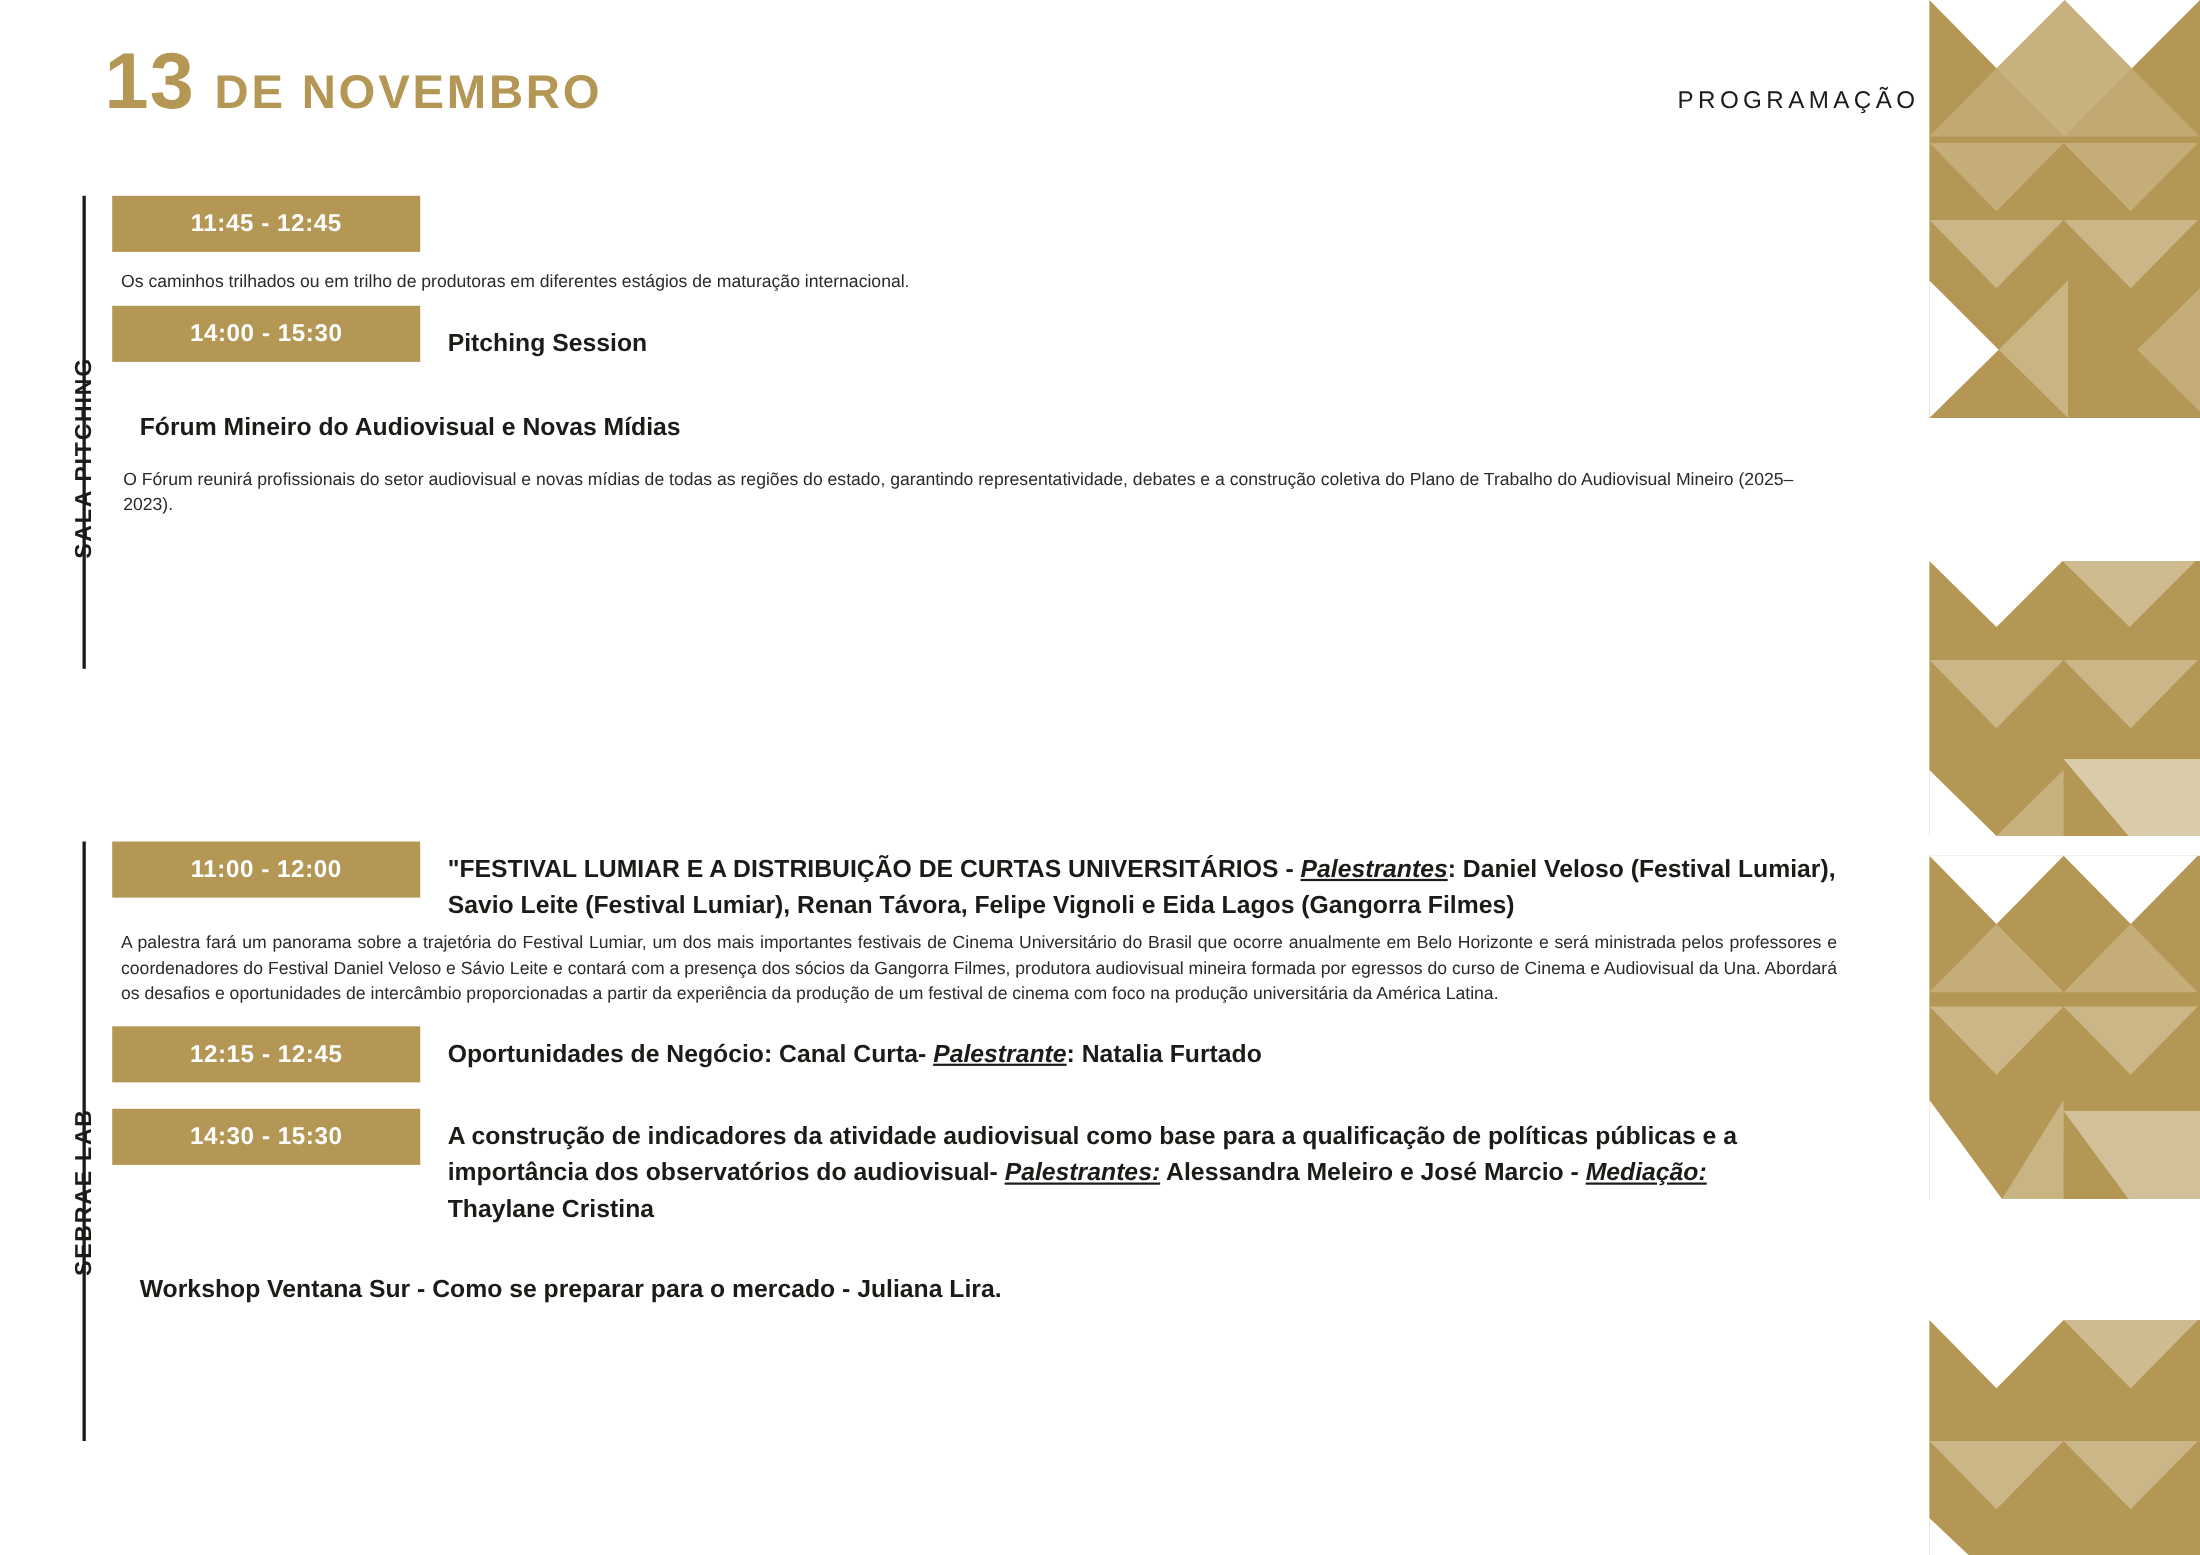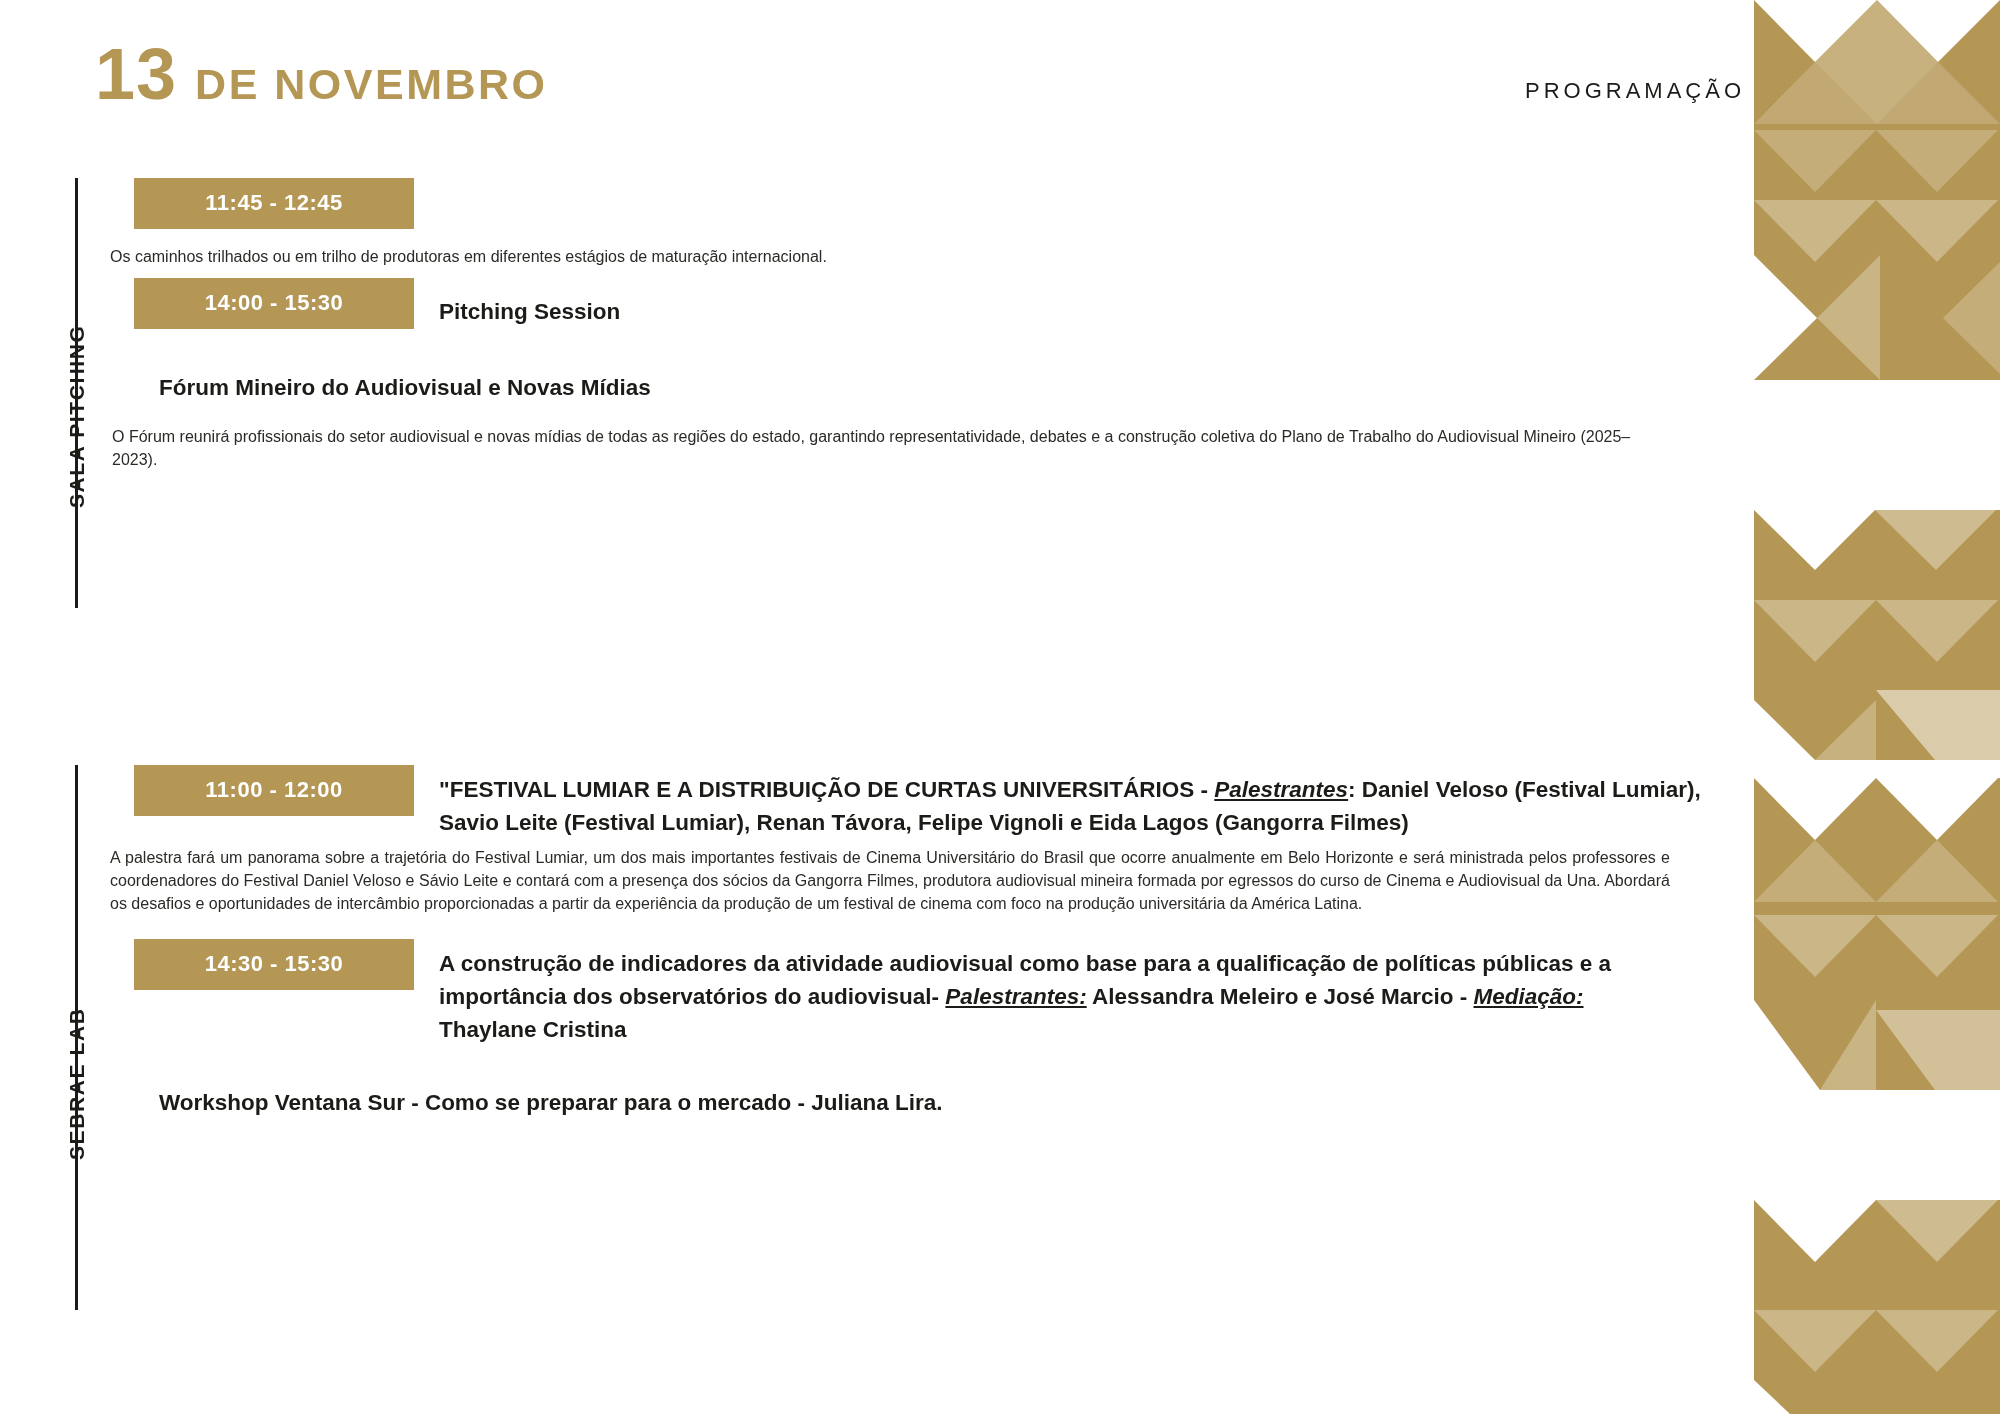--- a/index.html
+++ b/index.html
@@ -85,21 +85,20 @@
     position: absolute;
     left: 27px;
     top: 0;
     width: 1650px;
   }
 
   .row {
     display: flex;
     align-items: flex-start;
     position: relative;
-    margin-left: 32px;
   }
   .time-pill {
     flex: 0 0 auto;
     width: 280px;
     background: #b59755;
     color: #ffffff;
     font-weight: bold;
     font-size: 22px;
     letter-spacing: 0.5px;
     text-align: center;
@@ -178,20 +177,24 @@
 
   <div class="rows">
 
     <div class="row">
       <div class="time-pill">11:00 - 12:00</div>
       <div class="row-title" style="max-width:1270px;"><span>"FESTIVAL LUMIAR E A DISTRIBUIÇÃO DE CURTAS UNIVERSITÁRIOS - </span><span class="ital">Palestrantes</span><span>: Daniel Veloso (Festival Lumiar), Savio Leite (Festival Lumiar), Renan Távora, Felipe Vignoli e Eida Lagos (Gangorra Filmes)</span></div>
     </div>
 
     <div class="desc justify" style="margin:8px 0 0 8px; max-width:1560px;">A palestra fará um panorama sobre a trajetória do Festival Lumiar, um dos mais importantes festivais de Cinema Universitário do Brasil que ocorre anualmente em Belo Horizonte e será ministrada pelos professores e coordenadores do Festival Daniel Veloso e Sávio Leite e contará com a presença dos sócios da Gangorra Filmes, produtora audiovisual mineira formada por egressos do curso de Cinema e Audiovisual da Una. Abordará os desafios e oportunidades de intercâmbio proporcionadas a partir da experiência da produção de um festival de cinema com foco na produção universitária da América Latina.</div>
 
+    <div class="row" style="margin-top:18px;">
+      <div class="time-pill">12:15 - 12:45</div>
+      <div class="row-title"><span>Oportunidades de Negócio: Canal Curta- </span><span class="ital">Palestrante</span><span>: Natalia Furtado</span></div>
+    </div>
 
     <div class="row" style="margin-top:24px;">
       <div class="time-pill">14:30 - 15:30</div>
       <div class="row-title" style="max-width:1230px;"><span>A construção de indicadores da atividade audiovisual como base para a qualificação de políticas públicas e a importância dos observatórios do audiovisual- </span><span class="ital">Palestrantes:</span><span> Alessandra Meleiro e José Marcio - </span><span class="ital">Mediação:</span><span> Thaylane Cristina</span></div>
     </div>
 
     <div class="row" style="margin-top:32px;">
       <div class="row-title">Workshop Ventana Sur - Como se preparar para o mercado - Juliana Lira.</div>
     </div>
 

